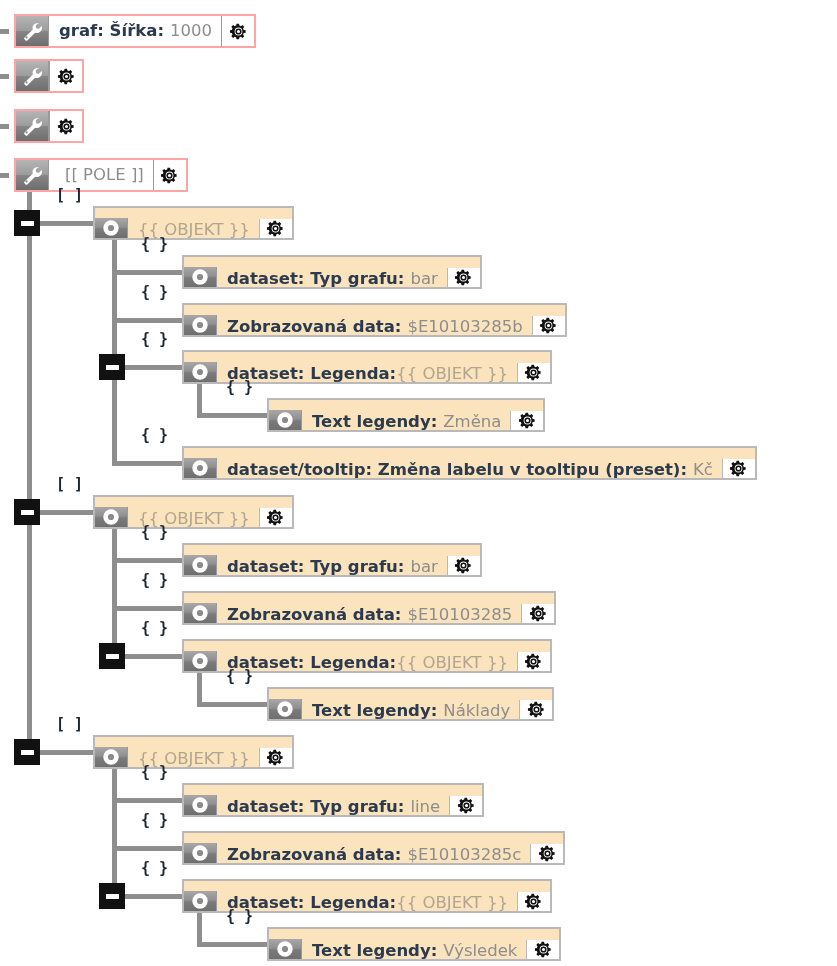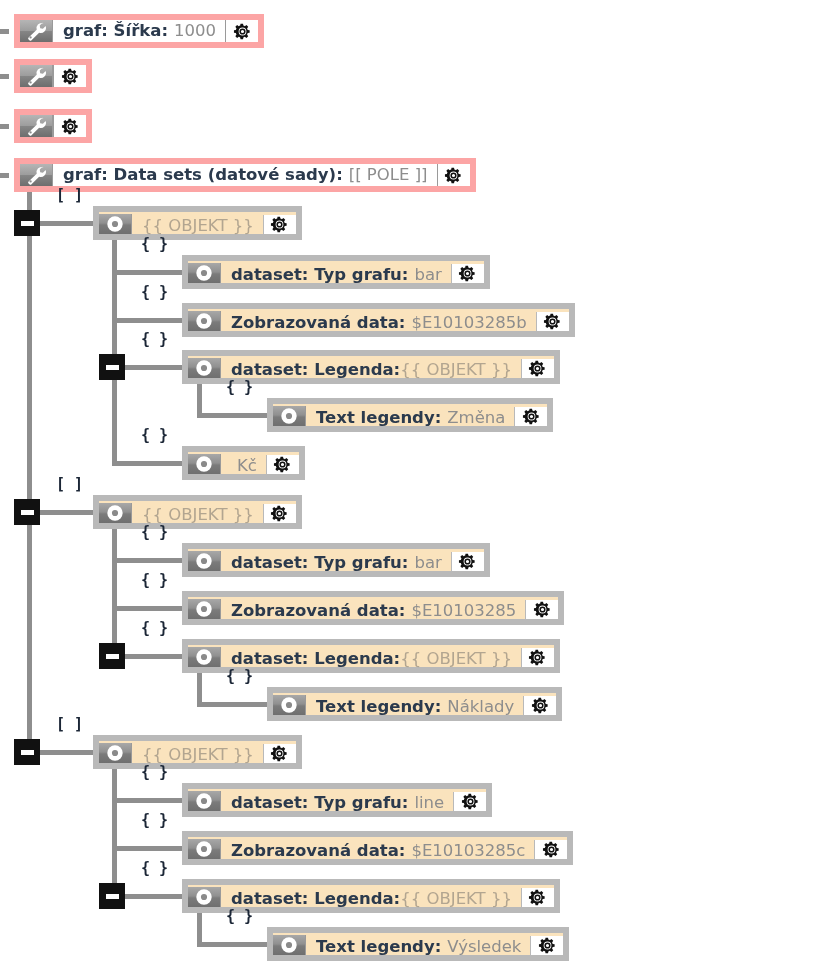--- a/index.html
+++ b/index.html
@@ -26,21 +26,21 @@
   
   .tag{
     position:absolute;font-size:15px;font-weight:bold;color:#1b2636;
     letter-spacing:0px;white-space:nowrap;
     font-family:"DejaVu Sans Mono","Liberation Mono",monospace;
   }
 
   
   .node{
     position:absolute;display:inline-flex;align-items:stretch;
-    border:6px solid #fca5a5;background:#ffffff;box-sizing:border-box;
+    border:2px solid #fca5a5;background:#ffffff;box-sizing:border-box;
     height:34px;
   }
   .node.cream{background:#fae3bd;border-color:#b9b9b9;align-items:flex-end;}
 
   .ico{
     width:32px;flex:0 0 32px;display:flex;align-items:center;justify-content:center;
     background:linear-gradient(to bottom,#a8a8a8 0%,#909090 45%,#7b7b7b 55%,#6f6f6f 100%);
     border-right:1px solid #9a9a9a;
   }
   .ico.wrench{
@@ -118,21 +118,20 @@
     </div>
     <div class="stub" style="left: 0px; top: 173px;"></div>
     <div class="node" style="left: 14px; top: 158px;">
       <div class="ico wrench">
         <svg width="22" height="22" viewBox="0 0 24 24" aria-hidden="true">
           <path fill="#ffffff" d="M20.1 3.6a5.6 5.6 0 0 0-6.0 1.3 5.7 5.7 0 0 0-1.35 5.8L3.9 19.0a1.6 1.6 0 0 0 0 2.25l.95.95a1.6 1.6 0 0 0 2.25 0l8.3-8.3a5.7 5.7 0 0 0 5.8-1.35 5.6 5.6 0 0 0 1.3-6.0l-3.0 3.0-2.9-.55-.55-2.9 3.05-3.0z"></path>
           <circle cx="6.1" cy="19.0" r="1.25" fill="#8d8d8d"></circle>
         </svg>
       </div>
       <div class="lbl">
-        <span class="k">graf: Data sets (datové sady):</span>
         <span class="v">[[ POLE ]]</span>
       </div>
       <div class="gear">
         <svg width="19" height="19" viewBox="0 0 24 24" aria-hidden="true">
           <path fill="#111111" d="M12 8.1a3.9 3.9 0 1 0 0 7.8 3.9 3.9 0 0 0 0-7.8zm0 5.9a2 2 0 1 1 0-4 2 2 0 0 1 0 4z"></path>
           <path fill="#111111" d="M21 13.6v-3.2l-2.45-.4a6.9 6.9 0 0 0-.78-1.88l1.45-2.0-2.26-2.26-2.0 1.45a6.9 6.9 0 0 0-1.88-.78L12.68 2.1H9.5l-.4 2.43a6.9 6.9 0 0 0-1.88.78l-2.0-1.45L2.96 6.12l1.45 2.0a6.9 6.9 0 0 0-.78 1.88L1.2 10.4v3.2l2.43.4c.17.66.43 1.29.78 1.88l-1.45 2.0 2.26 2.26 2.0-1.45c.59.35 1.22.61 1.88.78l.4 2.43h3.18l.4-2.43c.66-.17 1.29-.43 1.88-.78l2.0 1.45 2.26-2.26-1.45-2.0c.35-.59.61-1.22.78-1.88l2.45-.4zM12 16.9a4.9 4.9 0 1 1 0-9.8 4.9 4.9 0 0 1 0 9.8z"></path>
         </svg>
       </div>
     </div>
     <div class="vline" style="height: 560px; left: 27px; top: 192px;"></div>
@@ -246,20 +245,21 @@
     <div class="hline" style="width: 70px; left: 112px; top: 461px;"></div>
     <div class="tag" style="left: 141px; top: 426px;">{ }</div>
     <div class="node cream" style="left: 182px; top: 446px;">
       <div class="ico">
         <svg width="20" height="20" viewBox="0 0 24 24" aria-hidden="true">
           <circle cx="12" cy="12" r="9.2" fill="#ffffff"></circle>
           <circle cx="12" cy="12" r="3.7" fill="#8a8a8a"></circle>
         </svg>
       </div>
       <div class="lbl">
+        <span class="k">dataset/tooltip: Změna labelu v tooltipu (preset):</span>
         <span class="v">Kč</span>
       </div>
       <div class="gear">
         <svg width="19" height="19" viewBox="0 0 24 24" aria-hidden="true">
           <path fill="#111111" d="M12 8.1a3.9 3.9 0 1 0 0 7.8 3.9 3.9 0 0 0 0-7.8zm0 5.9a2 2 0 1 1 0-4 2 2 0 0 1 0 4z"></path>
           <path fill="#111111" d="M21 13.6v-3.2l-2.45-.4a6.9 6.9 0 0 0-.78-1.88l1.45-2.0-2.26-2.26-2.0 1.45a6.9 6.9 0 0 0-1.88-.78L12.68 2.1H9.5l-.4 2.43a6.9 6.9 0 0 0-1.88.78l-2.0-1.45L2.96 6.12l1.45 2.0a6.9 6.9 0 0 0-.78 1.88L1.2 10.4v3.2l2.43.4c.17.66.43 1.29.78 1.88l-1.45 2.0 2.26 2.26 2.0-1.45c.59.35 1.22.61 1.88.78l.4 2.43h3.18l.4-2.43c.66-.17 1.29-.43 1.88-.78l2.0 1.45 2.26-2.26-1.45-2.0c.35-.59.61-1.22.78-1.88l2.45-.4zM12 16.9a4.9 4.9 0 1 1 0-9.8 4.9 4.9 0 0 1 0 9.8z"></path>
         </svg>
       </div>
     </div>
     <div class="toggle" style="left: 14px; top: 499px;">

